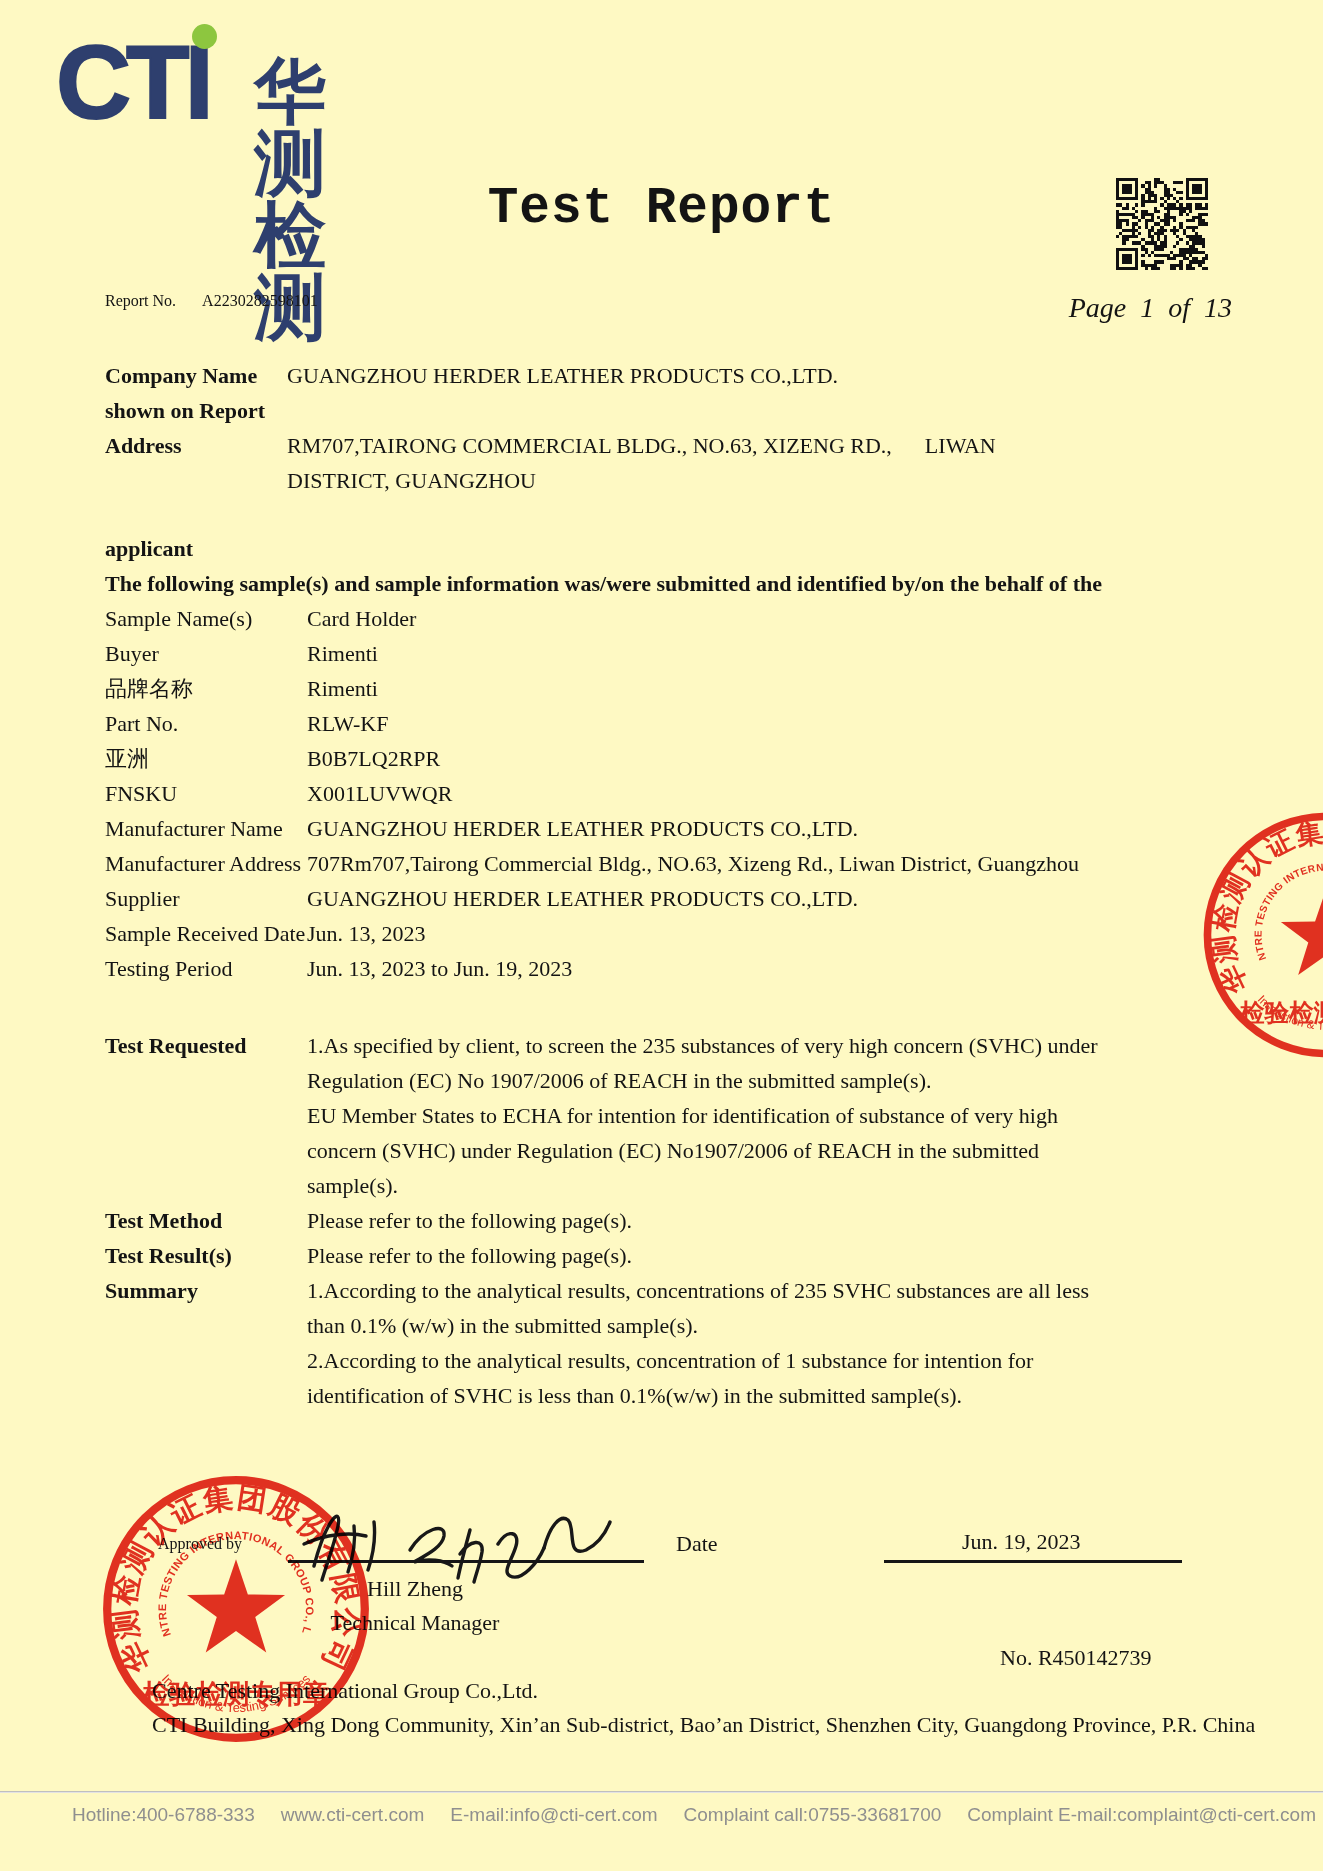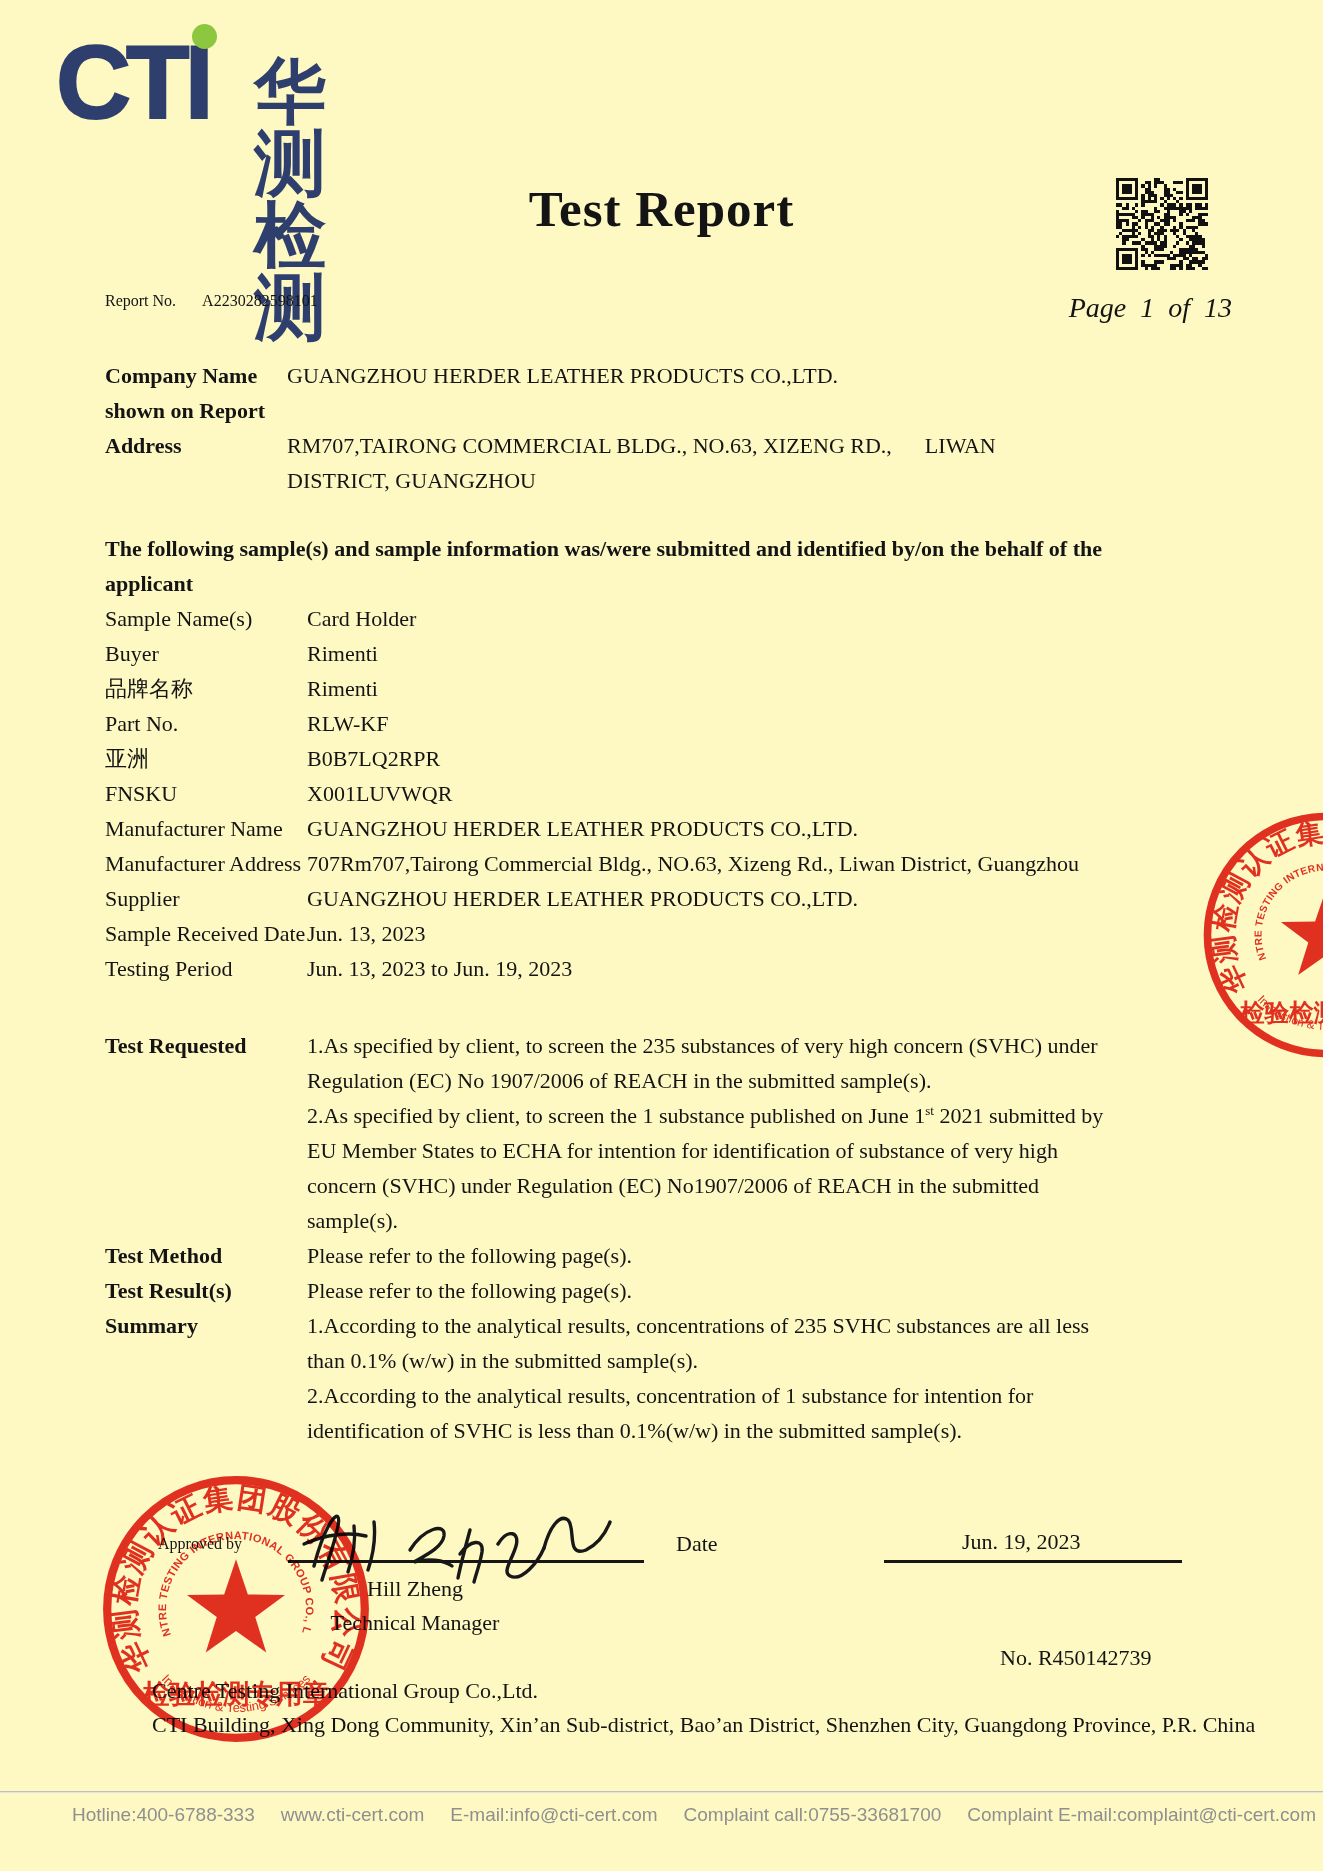--- a/index.html
+++ b/index.html
@@ -17,21 +17,21 @@
     color:var(--navy); -webkit-text-stroke:2px var(--navy);
   }
   .logo-dot { position:absolute; left:136px; top:-6px; width:25px; height:25px;
     border-radius:50%; background:var(--green); }
   .logo-cn {
     position:absolute; left:198px; top:26px;
     font-weight:bold; font-size:72px; line-height:72px; letter-spacing:8px;
     color:var(--navy);
   }
   .title { position:absolute; left:0; right:0; top:180px; margin:0;
-    text-align:center; font-size:51px; font-weight:bold; letter-spacing:1px; }
+    text-align:center; font-size:51px; font-weight:bold; letter-spacing:1px;font-family:Liberation Mono, monospace; }
   .qr { position:absolute; left:1116px; top:178px; width:92px; height:92px; }
   .qr svg { width:100%; height:100%; }
 
   .report-row { position:absolute; left:105px; top:292px; font-size:16px; }
   .report-row .rvalue { margin-left:26px; }
   .page-no { position:absolute; left:1022px; top:292px; width:210px;
     text-align:right; font-size:28px; word-spacing:7px;font-style:italic; }
 
   
   .company { position:absolute; left:105px; top:358px; font-size:22px; line-height:35px; }
@@ -531,22 +531,22 @@
       <div class="clabel">Address</div>
       <div class="cvalue">RM707,TAIRONG COMMERCIAL BLDG., NO.63, XIZENG RD.,      LIWAN</div>
     </div>
     <div class="crow">
       <div class="clabel"></div>
       <div class="cvalue">DISTRICT, GUANGZHOU</div>
     </div>
   </div>
 
   <div class="intro">
+    <div>applicant</div>
     <div>The following sample(s) and sample information was/were submitted and identified by/on the behalf of the</div>
-    <div>applicant</div>
   </div>
 
   <div class="samples" id="sampleList">
       <div class="srow">
         <div class="slabel">Sample Name(s)</div>
         <div class="svalue">Card Holder</div>
       </div>
       <div class="srow">
         <div class="slabel">Buyer</div>
         <div class="svalue">Rimenti</div>
@@ -593,21 +593,20 @@
       <div class="trow">
         <div class="tlabel">Test Requested</div>
         <div class="ttext">1.As specified by client, to screen the 235 substances of very high concern (SVHC) under</div>
       </div>
       <div class="trow">
         <div class="tlabel"></div>
         <div class="ttext">Regulation (EC) No 1907/2006 of REACH in the submitted sample(s).</div>
       </div>
       <div class="trow">
         <div class="tlabel"></div>
-        <div class="ttext">2.As specified by client, to screen the 1 substance published on June 1<sup>st</sup> 2021 submitted by</div>
       </div>
       <div class="trow">
         <div class="tlabel"></div>
         <div class="ttext">EU Member States to ECHA for intention for identification of substance of very high</div>
       </div>
       <div class="trow">
         <div class="tlabel"></div>
         <div class="ttext">concern (SVHC) under Regulation (EC) No1907/2006 of REACH in the submitted</div>
       </div>
       <div class="trow">

